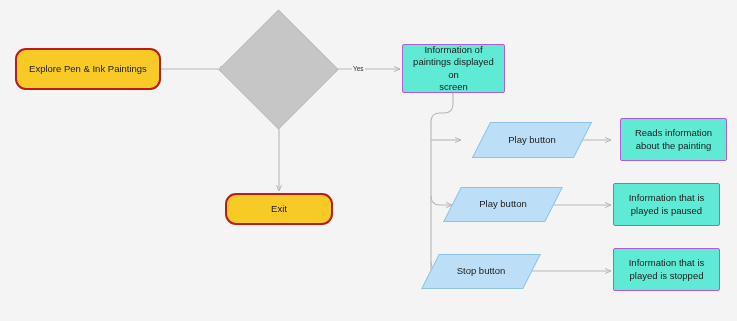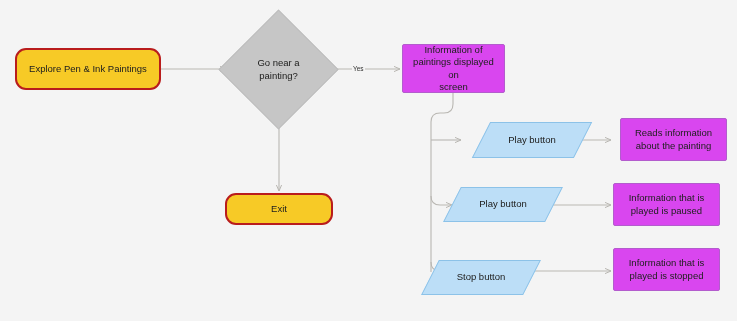--- a/index.html
+++ b/index.html
@@ -64,21 +64,21 @@
     box-sizing: border-box;
     transform: rotate(45deg);
     z-index: -1;
   }
   .shape-decision .node-label {
     position: relative;
     z-index: 1;
   }
   
   .shape-process {
-    background: #d946ef;
+    background: #5eead4;
     border: 1px solid #b35ccd;
     border-radius: 2px;
   }
   
   .shape-io {
     background: transparent;
     border: none;
   }
   .shape-io .skew-bg {
     position: absolute;
@@ -140,22 +140,20 @@
       <path d="M530,271 L611,271" marker-end="url(#arrow)"></path>
     </g>
   </svg>
 
   <div class="node shape-terminator" style="left:15px; top:48px; width:146px; height:42px;">
     <span class="node-label">Explore Pen &amp; Ink Paintings</span>
   </div>
 
   <div class="node shape-decision" style="left:236px; top:27px; width:85px; height:85px;">
     <span class="diamond-bg"></span>
-    <span class="node-label">Go near a
-painting?</span>
   </div>
 
   <div class="edge-label" style="left:352px; top:64px;">Yes</div>
 
   <div class="node shape-terminator" style="left:225px; top:193px; width:108px; height:32px;border-radius:11px;">
     <span class="node-label">Exit</span>
   </div>
 
   <div class="node shape-process" style="left:402px; top:44px; width:103px; height:49px;">
     <span class="node-label">Information of
@@ -166,21 +164,21 @@
   <div class="node shape-io" style="left:481px; top:122px; width:102px; height:36px;">
     <span class="skew-bg"></span>
     <span class="node-label">Play button</span>
   </div>
 
   <div class="node shape-io" style="left:452px; top:187px; width:102px; height:35px;">
     <span class="skew-bg"></span>
     <span class="node-label">Play button</span>
   </div>
 
-  <div class="node shape-io" style="left:430px; top:260px; width:102px; height:35px;align-items:center;">
+  <div class="node shape-io" style="left:430px; top:254px; width:102px; height:35px;align-items:center;">
     <span class="skew-bg"></span>
     <span class="node-label">Stop button</span>
   </div>
 
   <div class="node shape-process" style="left:620px; top:118px; width:107px; height:43px;">
     <span class="node-label">Reads information
 about the painting</span>
   </div>
 
   <div class="node shape-process" style="left:613px; top:183px; width:107px; height:43px;">

